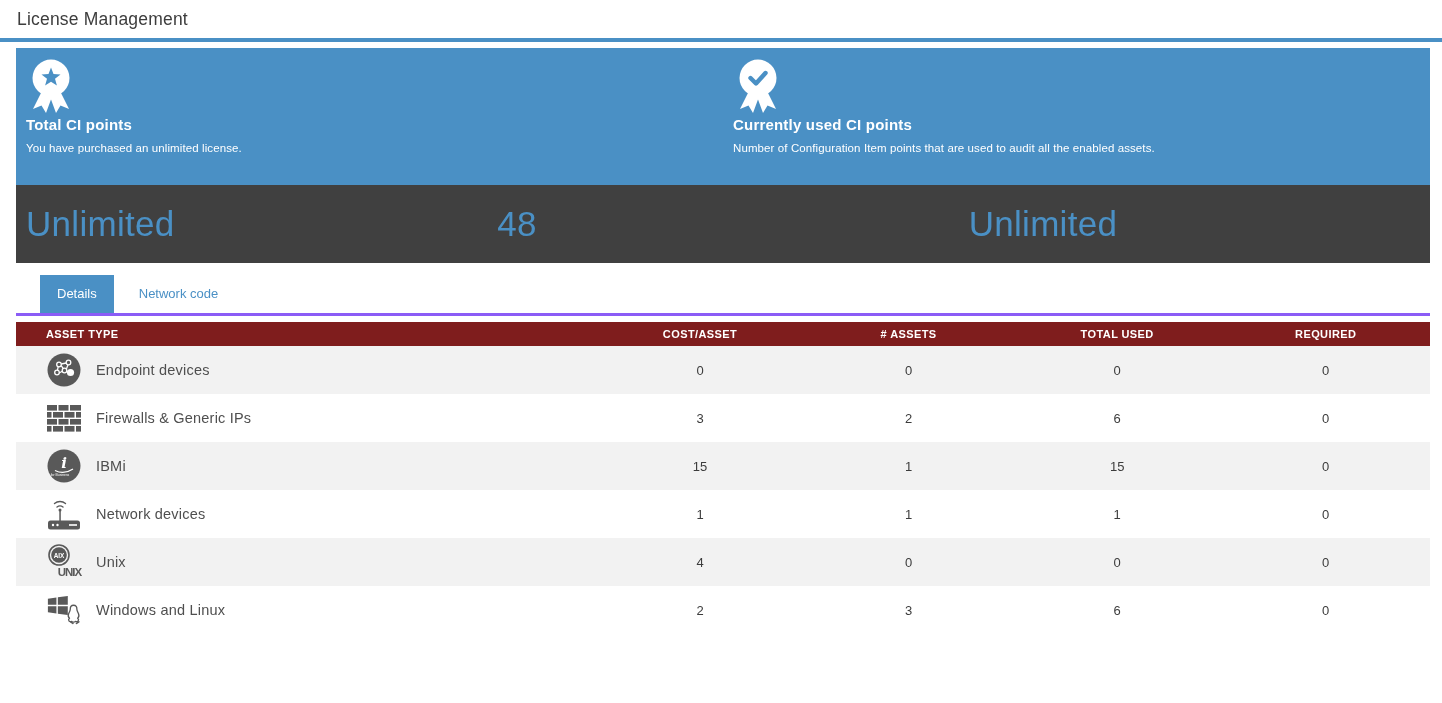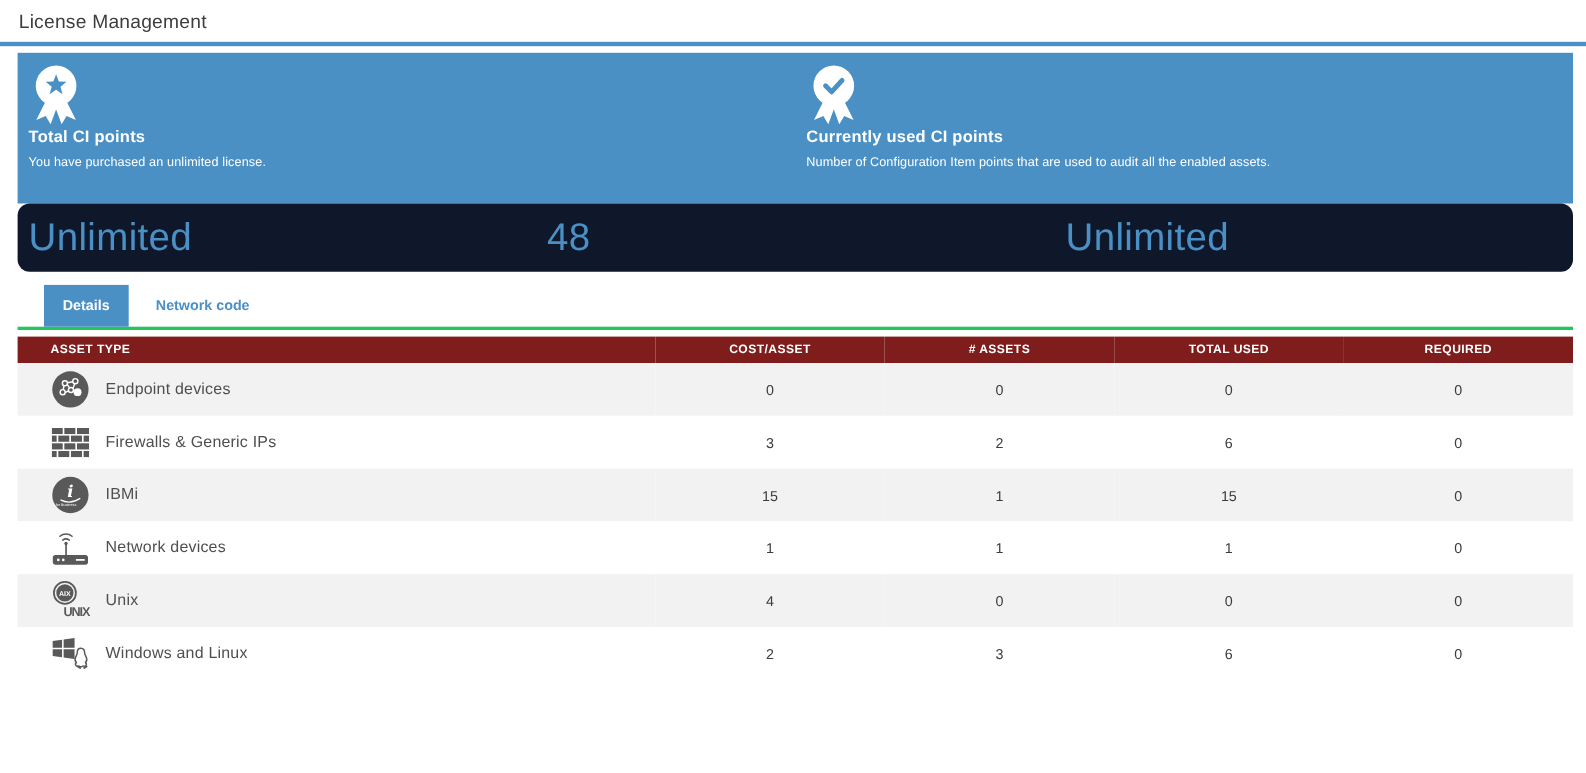--- a/index.html
+++ b/index.html
@@ -14,26 +14,26 @@
   .content { margin:6px 12px 0 16px; }
 
   
   .banner { display:flex; background:#4a90c5; color:#fff; height:137px; }
   .banner-section { flex:1; padding:11px 22px 0 10px; }
   .badge-icon { display:block; margin:0 0 3px 2px; }
   .banner-title { font-size:15px; font-weight:bold; margin:2px 0 6px; letter-spacing:.2px; }
   .banner-desc  { font-size:11.5px; line-height:1.6; letter-spacing:.1px; }
 
   
-  .values-band { display:flex; background:#0f172a; height:62px; align-items:center;border-radius:11px; }
+  .values-band { display:flex; background:#404040; height:78px; align-items:center; }
   .value-cell  { flex:1; padding-left:10px; font-size:35px; color:#4a90c5; letter-spacing:.3px; }
 
   
   .tabs-bar { margin-top:12px; padding-left:24px; display:flex; align-items:center;
-              border-bottom:3px solid #22c55e;font-weight:bold; }
+              border-bottom:3px solid #8b5cf6; }
   .tab { height:38px; line-height:38px; padding:0 17px; font-size:13px; color:#4a90c5; cursor:pointer; }
   .tab + .tab { margin-left:8px; }
   .tab.active { background:#4a90c5; color:#fff; }
 
   
   table.license-table { width:100%; border-collapse:collapse; margin-top:6px; table-layout:fixed; }
   .license-table thead th { background:#7f1d1d; color:#fff; font-size:11px; font-weight:bold;
               height:24px; letter-spacing:.4px; }
   .license-table th.col-asset { text-align:left; padding-left:30px; width:41%; }
   .license-table th.col-num   { text-align:center; width:14.75%; }

